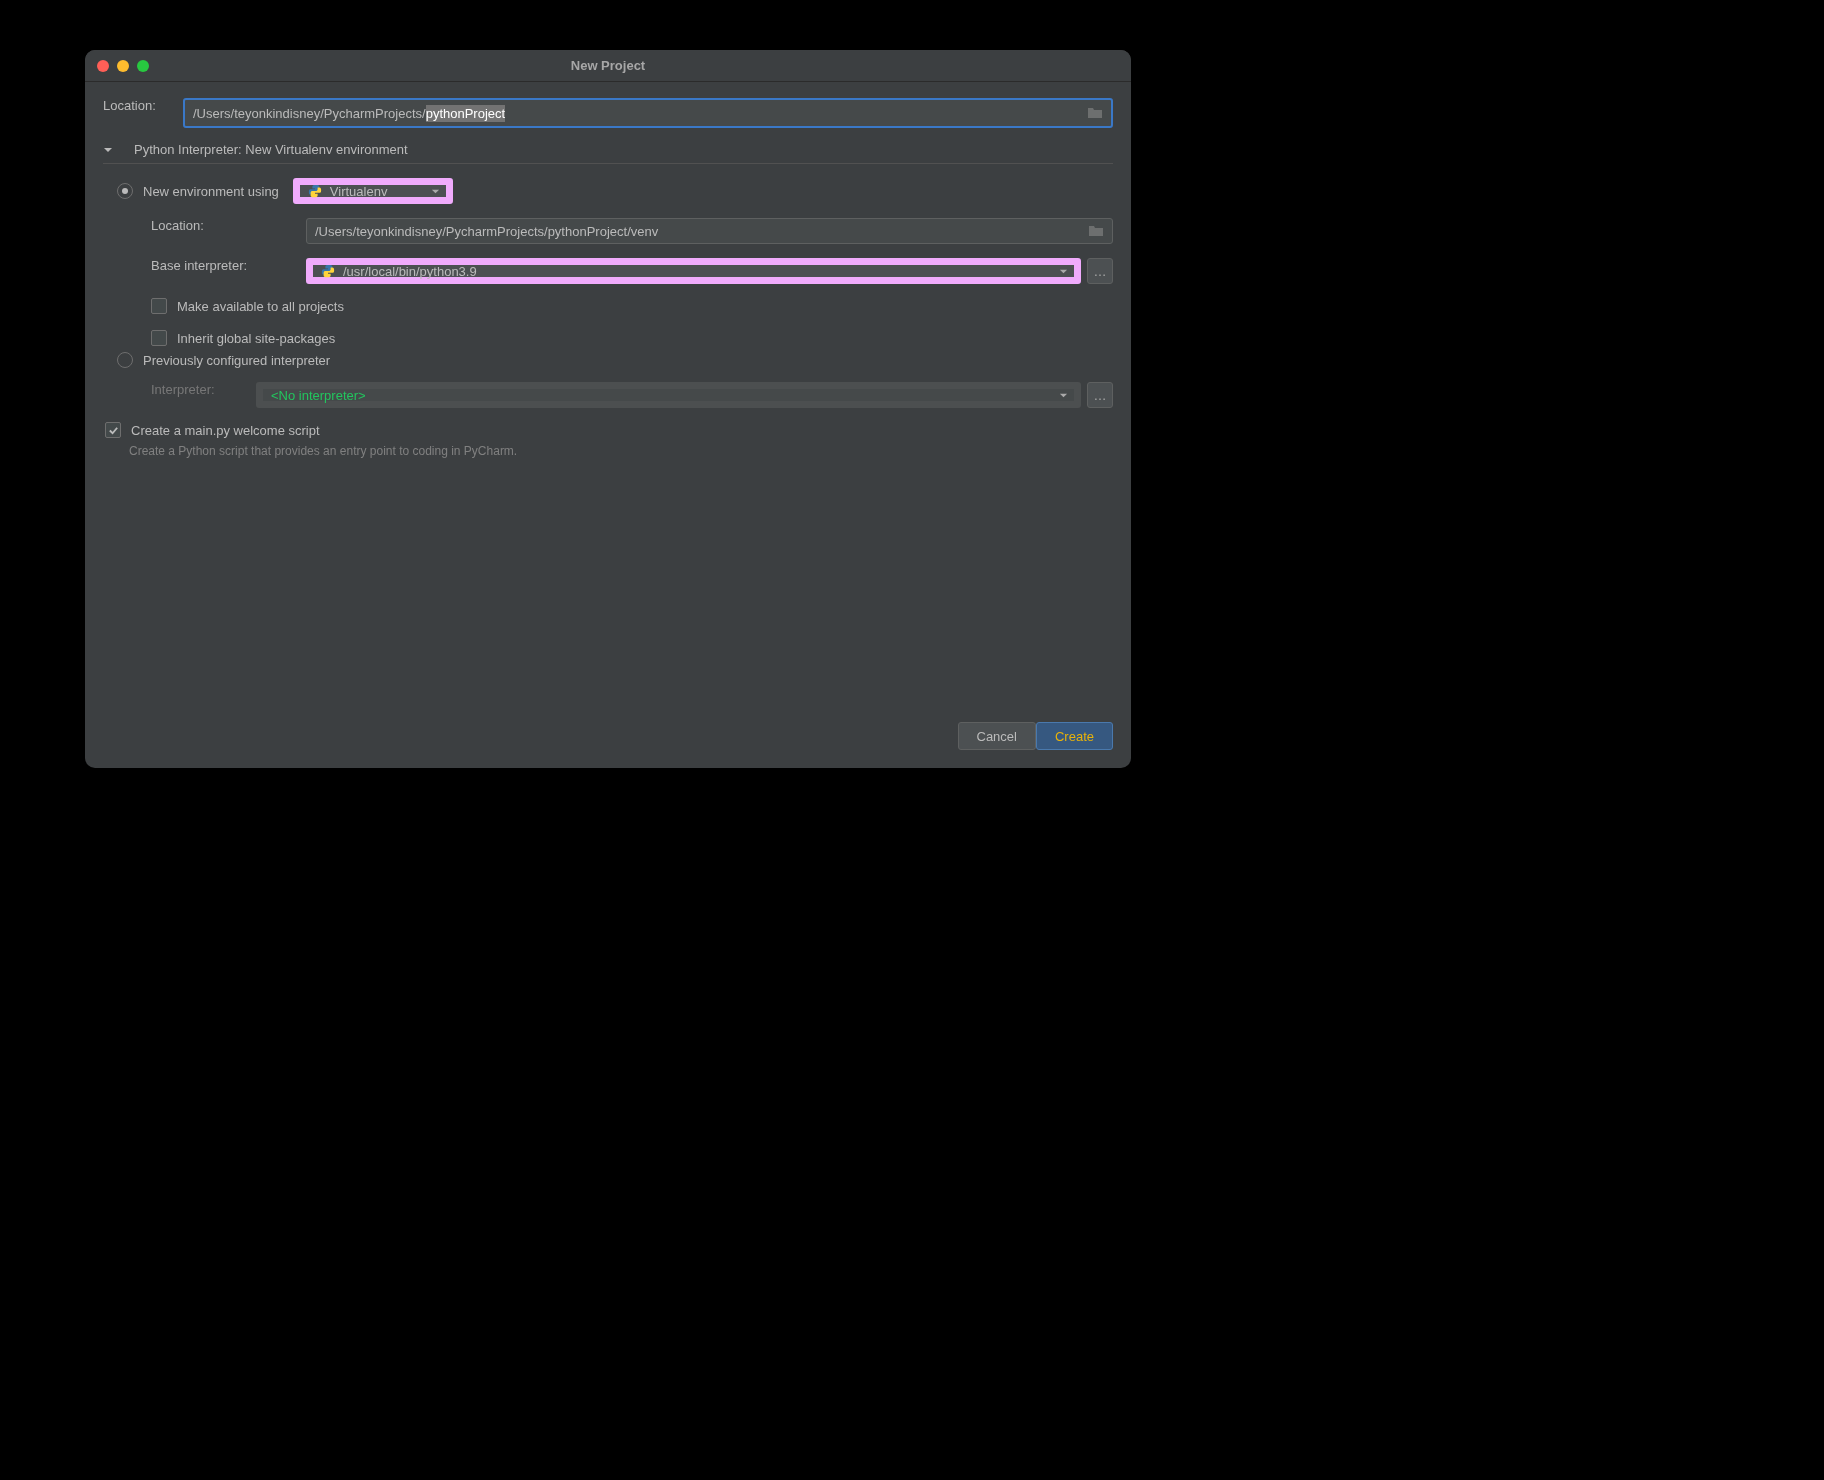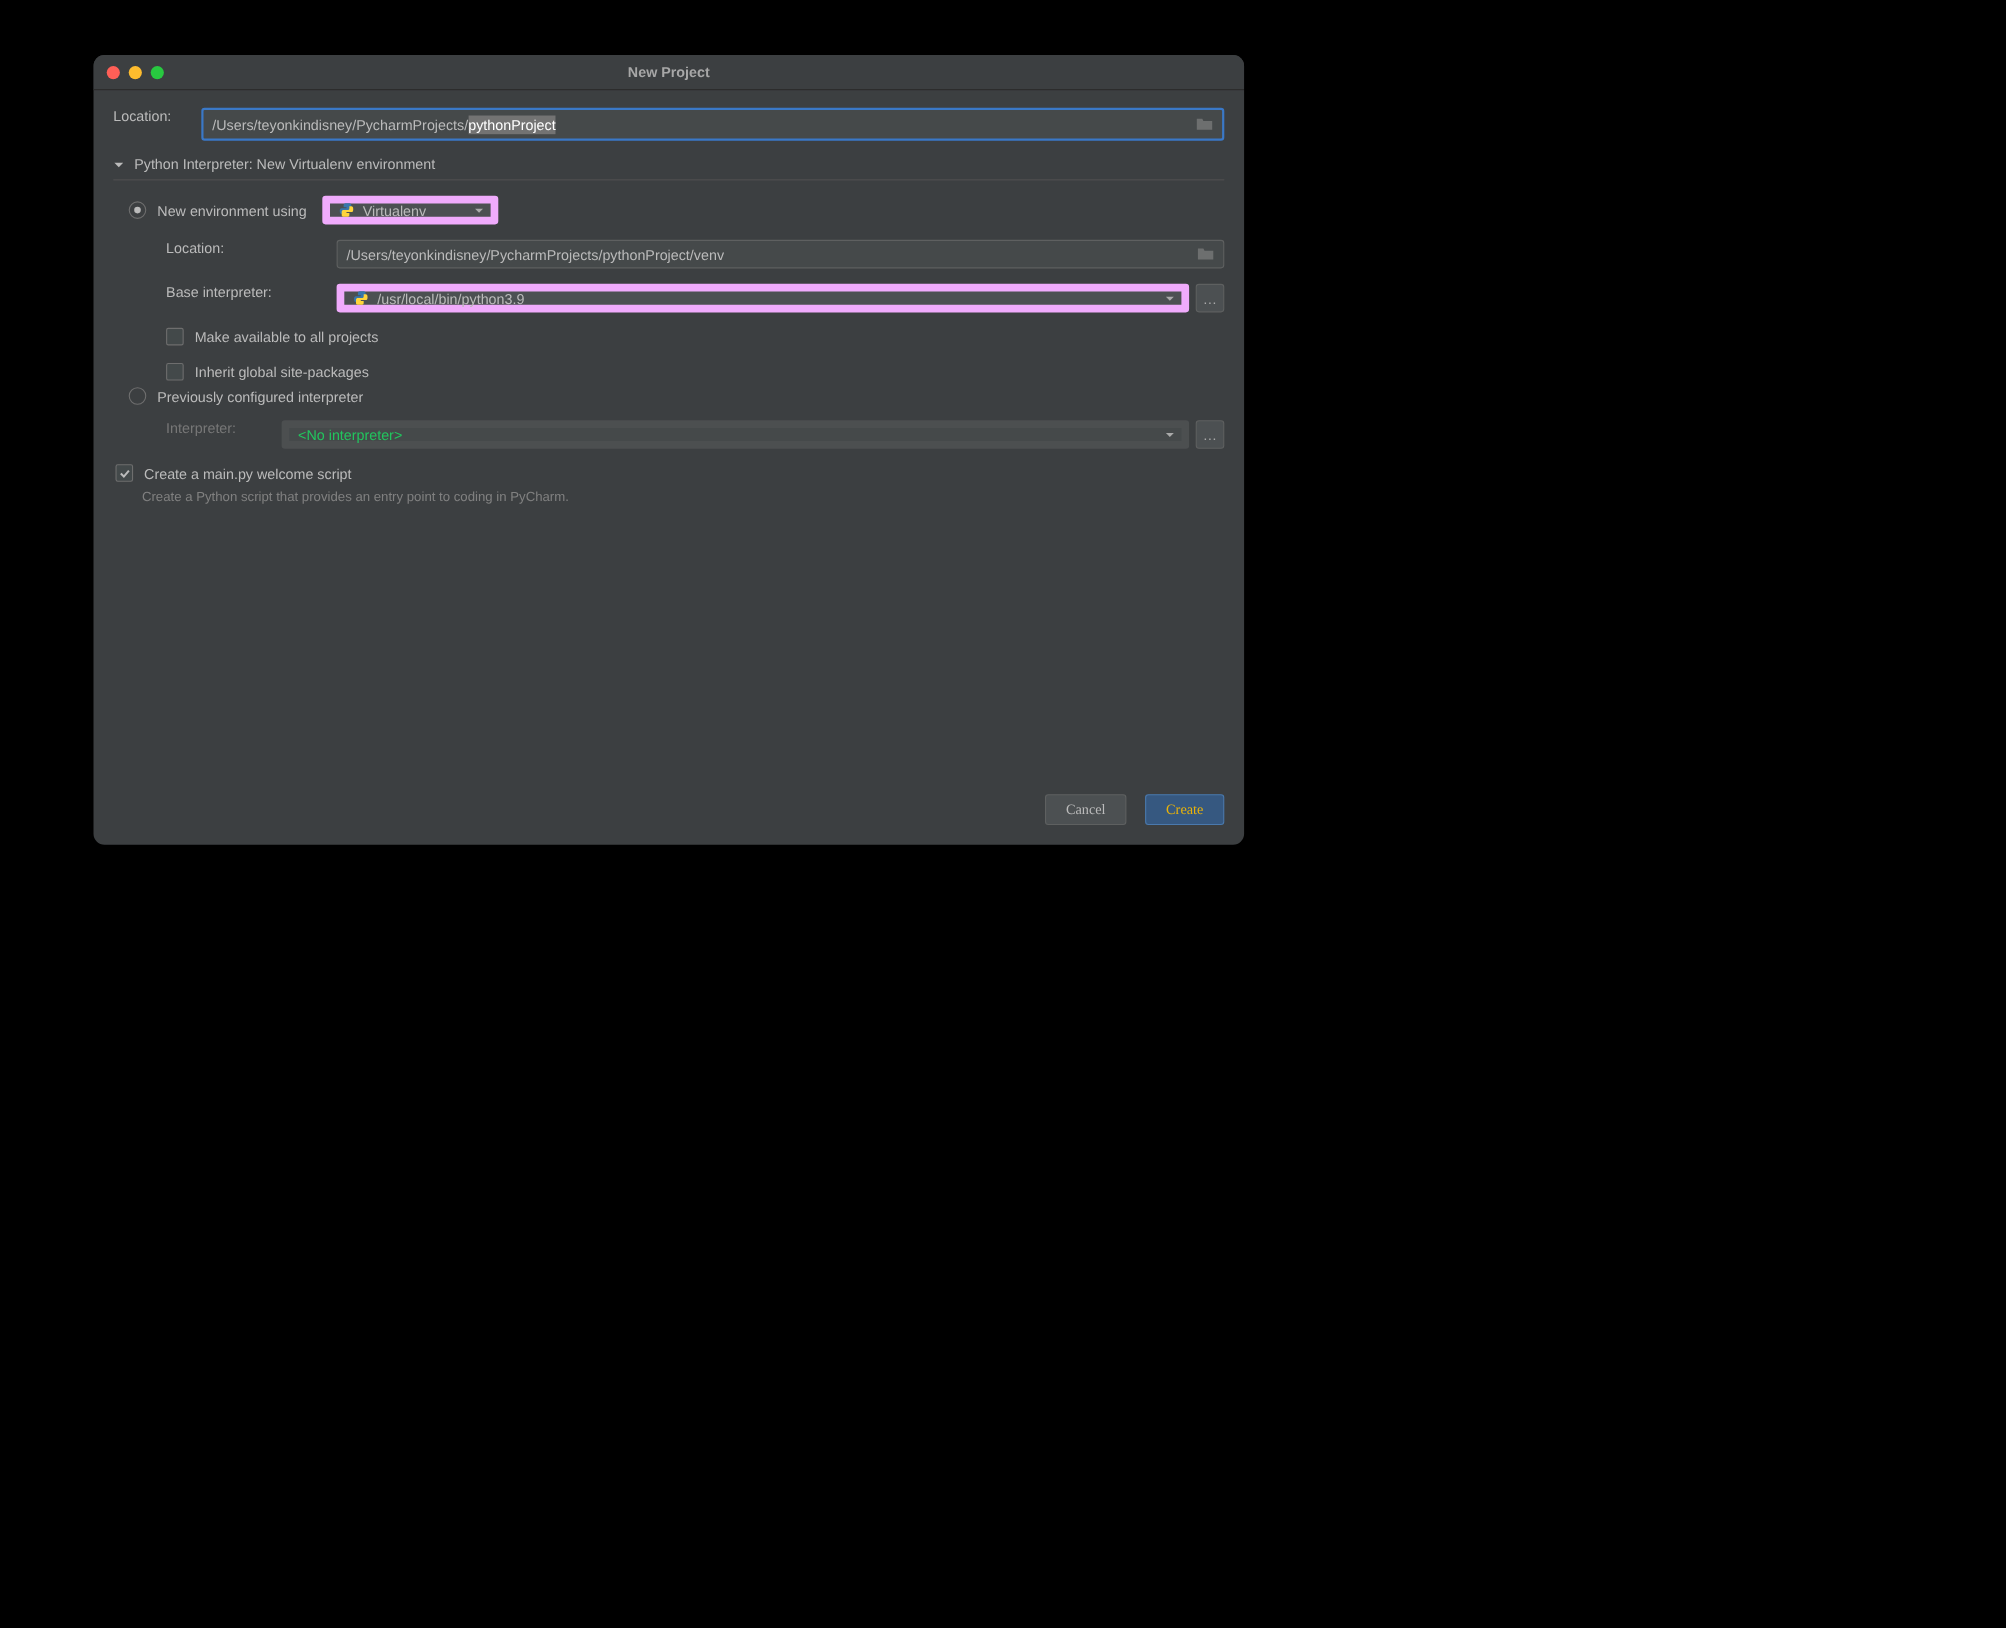--- a/index.html
+++ b/index.html
@@ -81,21 +81,21 @@
   padding: 1px 0;
 }
 .folder-icon-btn {
   width: 20px; height: 20px;
   display: flex; align-items: center; justify-content: center;
   color: #888;
 }
 .section-header {
   display: flex;
   align-items: center;
-  gap: 9px;
+  gap: 21px;
   margin: 6px 0 14px 0;
   border-bottom: 1px solid #515151;
   padding-bottom: 6px;
 }
 .section-title {
   color: #bbbbbb;
 }
 .indent1 { margin-left: 14px; }
 .indent2 { margin-left: 48px; }
 .radio {
@@ -171,24 +171,23 @@
 .helper-text {
   color: #808080;
   font-size: 12px;
   margin-left: 26px;
   margin-top: 2px;
 }
 .top-cb { margin-top: 10px; margin-left: 2px; }
 .footer {
   display: flex;
   justify-content: flex-end;
-  gap: 17px;
+  gap: 0;
   padding: 14px 18px 18px 18px;
   margin-top: 250px;
-  font-family: Liberation Serif, serif;
 }
 .btn {
   height: 28px;
   padding: 0 18px;
   border-radius: 3px;
   display: flex; align-items: center; justify-content: center;
   font-size: 13px;
 }
 .btn-secondary {
   background: #4c5052;

